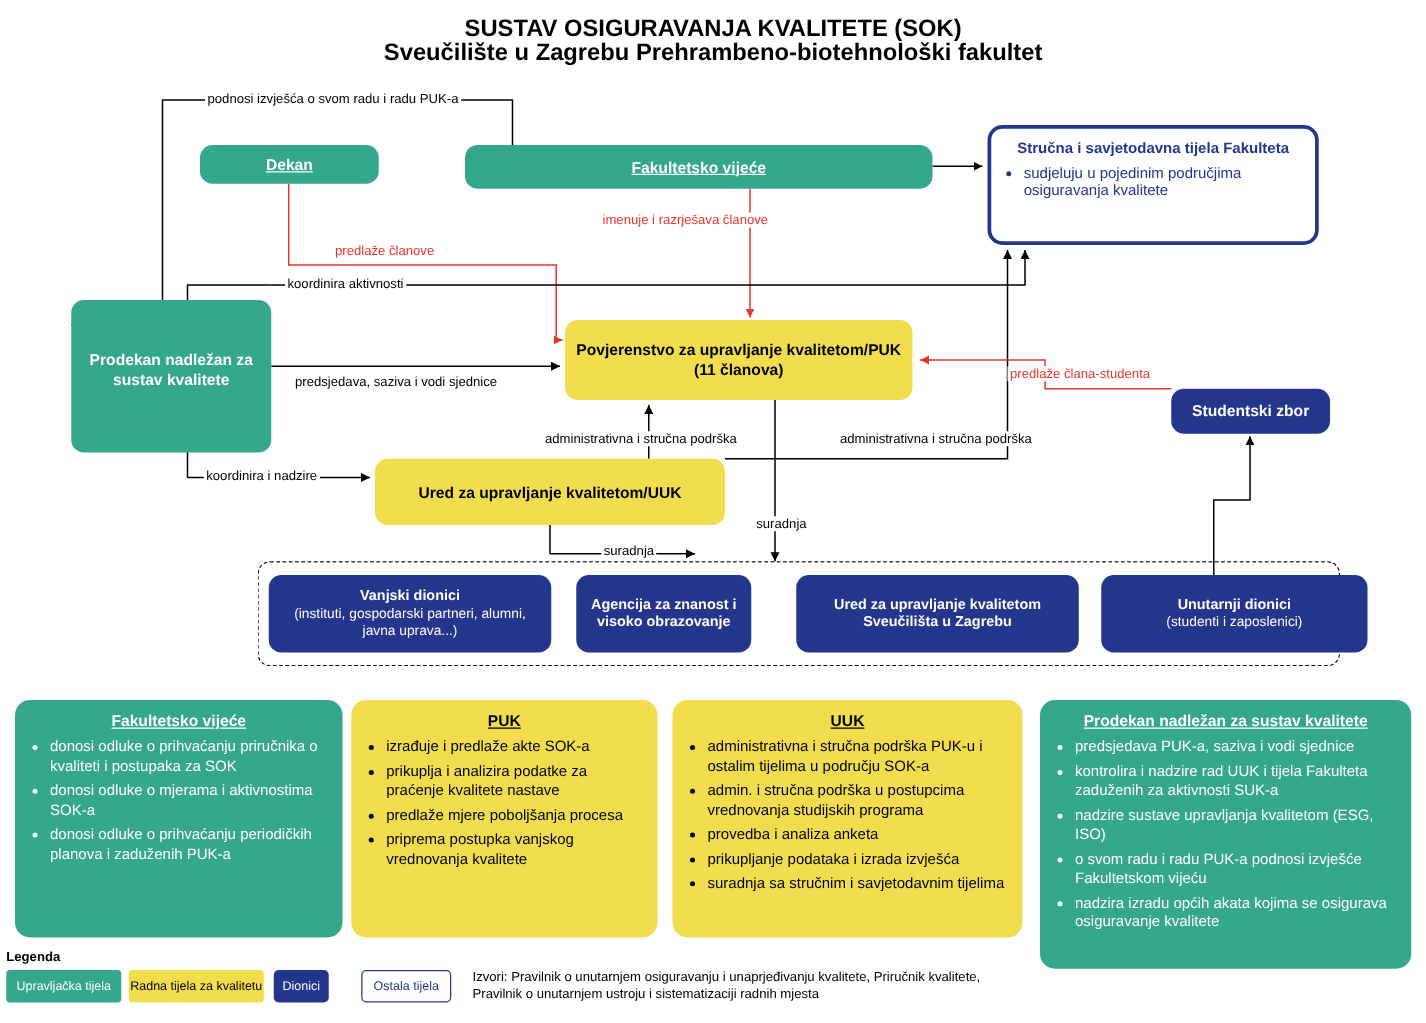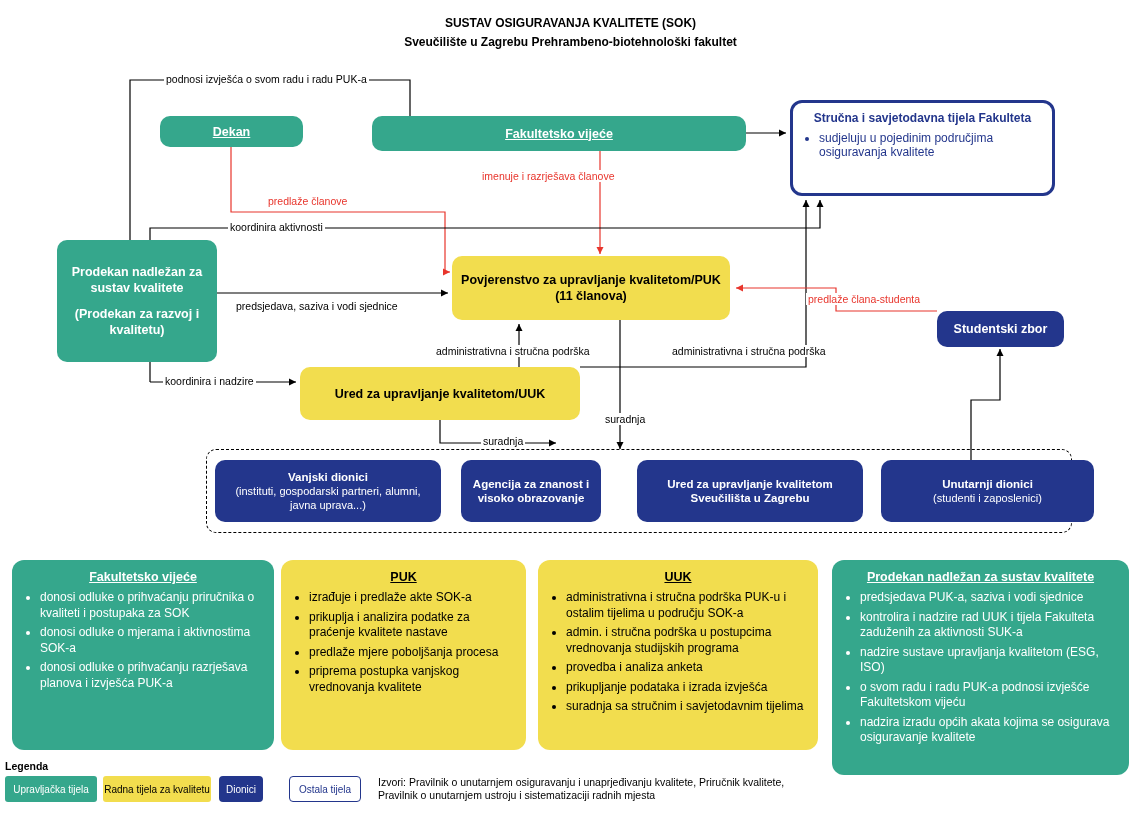--- a/index.html
+++ b/index.html
@@ -7,21 +7,21 @@
     width:1141px;height:818px;position:relative;
     background:#ffffff;
     font-family:"Liberation Sans", sans-serif;
     font-size:12px;color:#000;
     overflow:hidden;
   }
   .abs{position:absolute;box-sizing:border-box;}
   
   #title{
     top:14px;left:0;width:1141px;text-align:center;
-    font-weight:bold;font-size:12px;line-height:19px;
+    font-weight:bold;font-size:19px;line-height:19px;
   }
   
   .box{
     border-radius:10px;display:flex;flex-direction:column;
     align-items:center;justify-content:center;text-align:center;
     font-weight:bold;
   }
   .green{background:#35a78c;color:#ffffff;}
   .yellow{background:#f2dd4e;color:#000000;}
   .navy{background:#23368c;color:#ffffff;}
@@ -141,21 +141,20 @@
 <div class="abs box navy-outline" id="strucna">
   <div class="hdr">Stručna i savjetodavna tijela Fakulteta</div>
   <ul>
     <li>sudjeluju u pojedinim područjima osiguravanja kvalitete</li>
   </ul>
 </div>
 
 <div class="abs box green" id="prodekan">
   <div>Prodekan nadležan za sustav kvalitete</div>
   <div style="height:10px;"></div>
-  <div>(Prodekan za razvoj i kvalitetu)</div>
 </div>
 
 <div class="abs box yellow" id="puk">
   <div>Povjerenstvo za upravljanje kvalitetom/PUK</div>
   <div>(11 članova)</div>
 </div>
 
 <div class="abs box yellow" id="uuk">
   <span>Ured za upravljanje kvalitetom/UUK</span>
 </div>
@@ -179,21 +178,21 @@
 <div class="abs box navy dion" id="d4">
   <div>Unutarnji dionici</div>
   <div class="sub">(studenti i zaposlenici)</div>
 </div>
 
 <div class="abs panel" id="p1">
   <div class="phdr">Fakultetsko vijeće</div>
   <ul>
     <li>donosi odluke o prihvaćanju priručnika o kvaliteti i postupaka za SOK</li>
     <li>donosi odluke o mjerama i aktivnostima SOK-a</li>
-    <li>donosi odluke o prihvaćanju razrješava planova i izvješća PUK-a</li>
+    <li>donosi odluke o prihvaćanju periodičkih planova i zaduženih PUK-a</li>
   </ul>
 </div>
 
 <div class="abs panel" id="p2">
   <div class="phdr">PUK</div>
   <ul>
     <li>izrađuje i predlaže akte SOK-a</li>
     <li>prikuplja i analizira podatke za praćenje kvalitete nastave</li>
     <li>predlaže mjere poboljšanja procesa</li>
     <li>priprema postupka vanjskog vrednovanja kvalitete</li>

